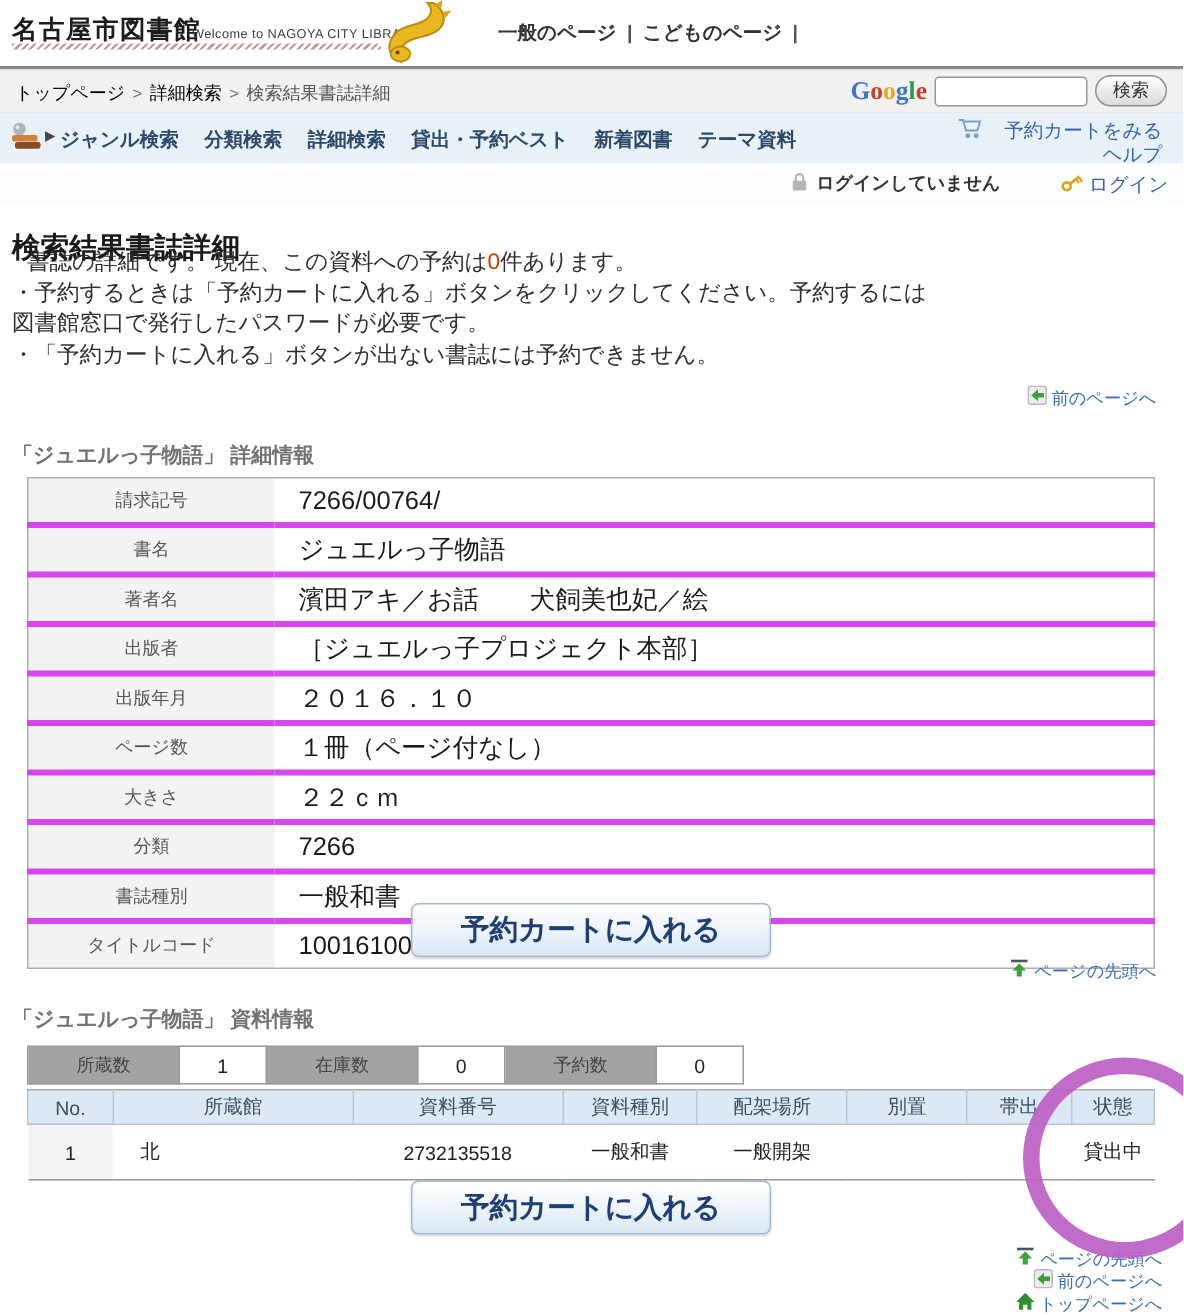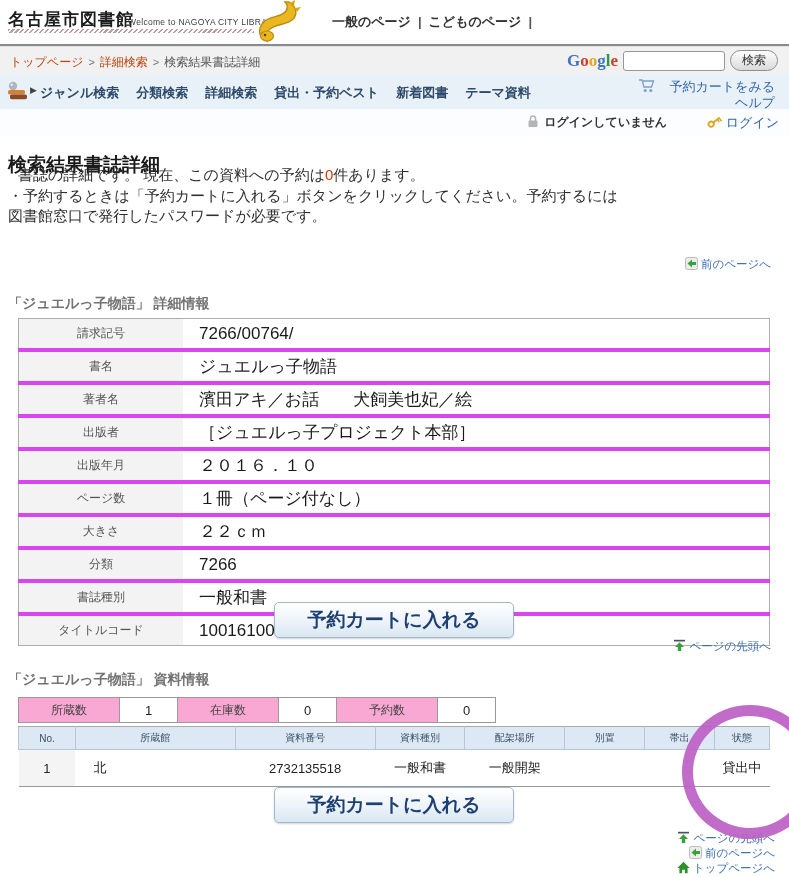--- a/index.html
+++ b/index.html
@@ -13,21 +13,21 @@
   .hatch{position:absolute;left:8px;top:29px;width:246px;height:4px;
          background:repeating-linear-gradient(135deg,#bf9d9d 0,#bf9d9d 1.5px,transparent 1.5px,transparent 3.5px);}
   .logo{position:absolute;left:256px;top:0px;}
   .top-links{position:absolute;left:332px;top:13px;font-size:13px;color:#333;font-weight:bold;}
   .top-links a{color:#333;text-decoration:none;}
   .tl-sep{color:#555;margin:0 7px;}
 
   
   .crumb-bar{position:absolute;top:46px;left:0;width:789px;height:28px;background:#f1f1f1;border-bottom:1px solid #c9c9c9;border-top:1px solid #e2e2e2;}
   .breadcrumb{position:absolute;left:10px;top:54px;font-size:12px;color:#555;}
-  .crumb-link{color:#c2410c;cursor:pointer;}
+  .crumb-link{color:#000000;cursor:pointer;}
   .crumb-sep{color:#777;margin:0 5px;font-size:11px;}
   .google-box{position:absolute;right:11px;top:50px;display:flex;align-items:center;gap:5px;}
   .google-logo{font-family:"Liberation Serif","DejaVu Serif",serif;font-weight:bold;font-size:17px;letter-spacing:0;}
   .gl0,.gl3{color:#4274c4;} .gl1,.gl5{color:#cf3d2a;} .gl2{color:#e8a71c;} .gl4{color:#2e9a47;}
   .google-input{width:92px;height:16px;border:1px solid #979797;border-radius:3px;background:#fff;font-size:12px;padding:1px 4px;}
   .search-btn{height:21px;padding:0 11px;border:1px solid #8f8f8f;border-radius:11px;
               background:linear-gradient(#fefefe,#dadada);font-size:12px;color:#333;cursor:pointer;
               font-family:inherit;}
 
   
@@ -67,26 +67,26 @@
 
   
   .cart-btn{position:absolute;left:274px;width:240px;height:36px;border:1px solid #a3b8cb;border-radius:5px;
             background:linear-gradient(#ffffff,#eef4fa 50%,#d9e7f2);color:#1d3f72;font-weight:bold;font-size:19px;
             box-shadow:0 1px 2px rgba(0,0,0,.18);cursor:pointer;font-family:inherit;}
   .pagetop-mid{position:absolute;right:18px;top:639px;}
 
   
   .summary-table{position:absolute;left:18px;top:697px;border-collapse:collapse;}
   .summary-table td{border:1px solid #999;height:22px;text-align:center;}
-  td.sum-lbl{width:98px;background:#f9a8d4;font-size:12px;color:#444;}
+  td.sum-lbl{width:98px;background:#a3a3a3;font-size:12px;color:#444;}
   td.sum-val{width:55px;background:#fff;font-size:13px;color:#222;}
 
   
   .holdings-table{position:absolute;left:18px;top:726px;width:752px;border-collapse:collapse;}
-  .holdings-table th{background:#dce8f3;color:#3a4f66;font-size:10px;font-weight:normal;height:20px;
+  .holdings-table th{background:#dce8f3;color:#3a4f66;font-size:13px;font-weight:normal;height:20px;
                      border:1px solid #b5c6d8;border-top:1px solid #a9a9a9;}
   .holdings-table td{font-size:13px;color:#222;border-bottom:1px solid #999;height:32px;vertical-align:middle;}
   td.h-no{background:#f4f4f4;text-align:center;}
   td.h-lib{padding-left:18px;}
   td.h-num{text-align:center;}
   td.h-type,td.h-loc{text-align:center;}
   td.h-status{text-align:center;line-height:14px;padding:2px 4px;}
 
   
   .foot-link{position:absolute;right:14px;justify-content:flex-end;}
@@ -183,20 +183,21 @@
       </span>
       <span>ログイン</span>
     </div>
   </div>
 
   <h1 class="page-title">検索結果書誌詳細</h1>
   <div class="intro">
     <div class="indent"><span>書誌の詳細です。 現在、この資料への予約は</span><span class="count-red">0</span><span>件あります。</span></div>
     <div>・予約するときは「予約カートに入れる」ボタンをクリックしてください。予約するには</div>
     <div>図書館窓口で発行したパスワードが必要です。</div>
+    <div>・「予約カートに入れる」ボタンが出ない書誌には予約できません。</div>
   </div>
   <div class="mini-link prev-top">
     <span class="icn">
       <svg width="13" height="13" viewBox="0 0 13 13">
         <rect x="0.5" y="0.5" width="12" height="12" rx="2" fill="#ececec" stroke="#bbb"></rect>
         <path d="M2.5 6.5 L7 2.5 V5 H11 V8 H7 V10.5 Z" fill="#3aa13a"></path>
       </svg>
     </span>
     <span>前のページへ</span>
   </div>

